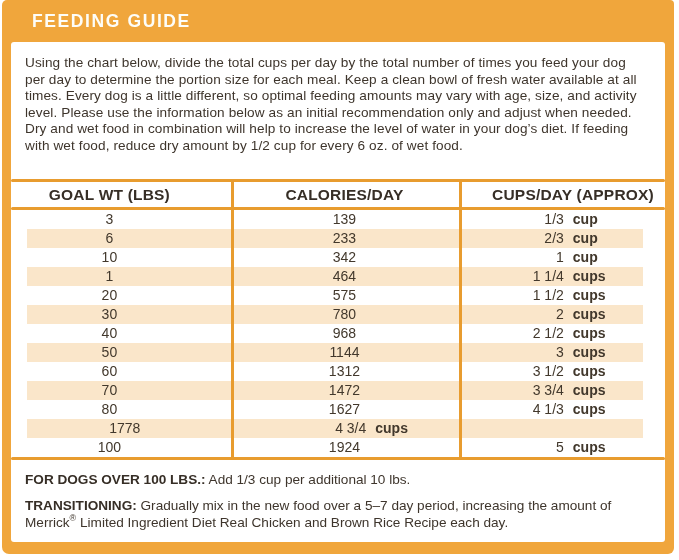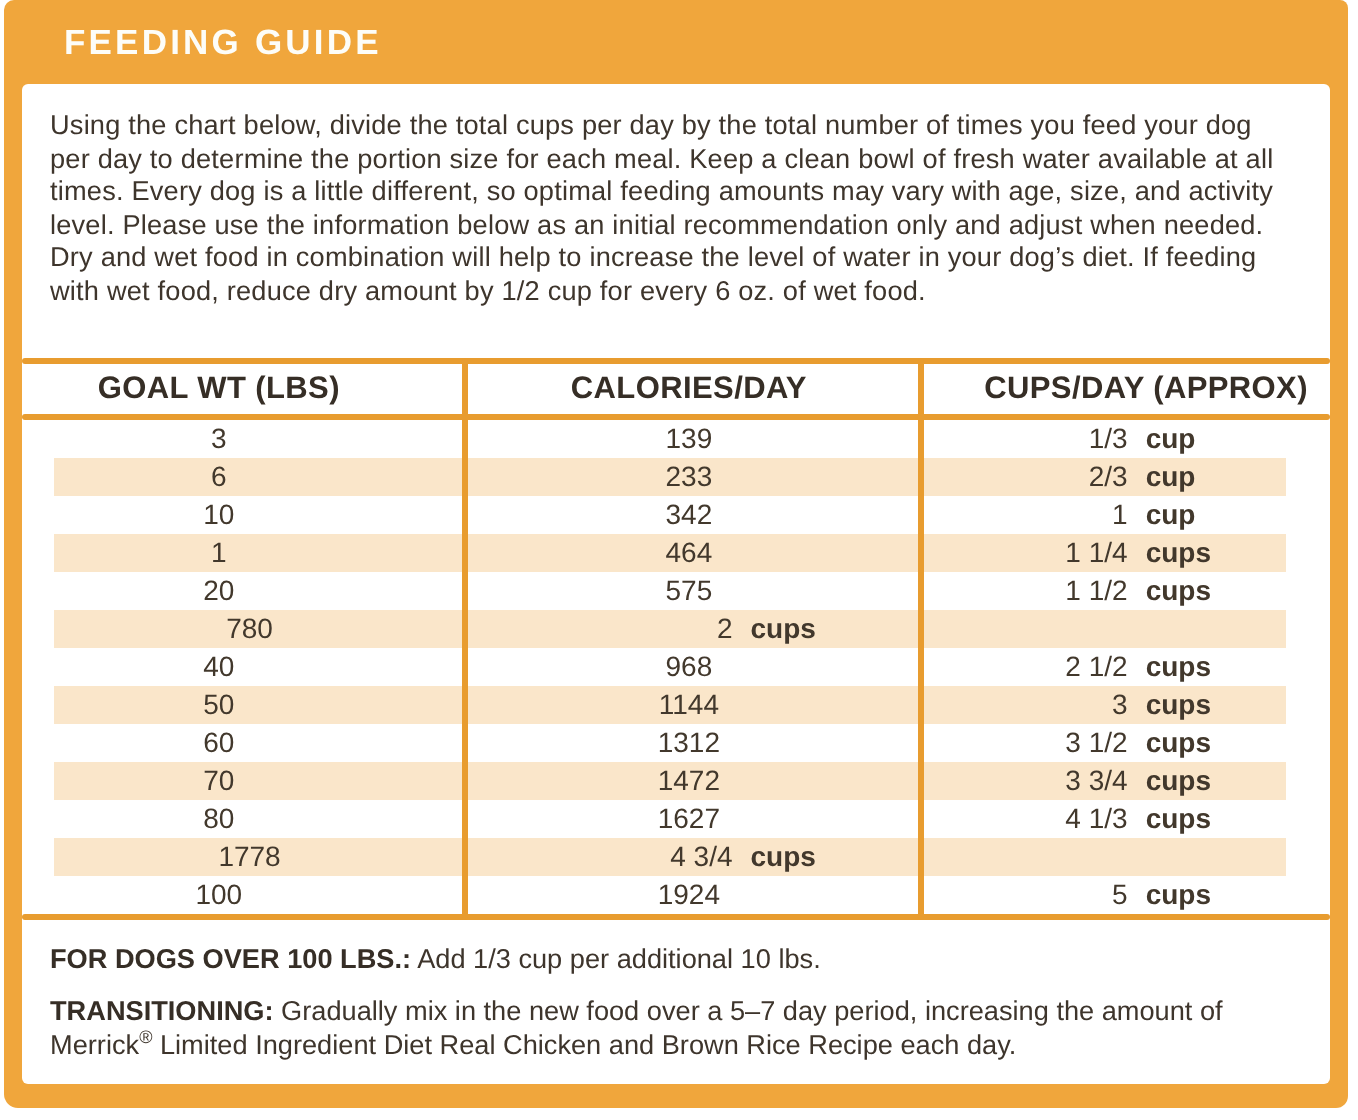--- a/index.html
+++ b/index.html
@@ -186,20 +186,21 @@
   </div>
             <div class="trow">
     <div class="col col1">20</div>
     <div class="col col2">575</div>
     <div class="col col3 cups">
       <span class="cups-num">1 1/2</span>
       <span class="cups-unit">cups</span>
     </div>
   </div>
             <div class="trow">
+    <div class="col col1">30</div>
     <div class="col col2">780</div>
     <div class="col col3 cups">
       <span class="cups-num">2</span>
       <span class="cups-unit">cups</span>
     </div>
   </div>
             <div class="trow">
     <div class="col col1">40</div>
     <div class="col col2">968</div>
     <div class="col col3 cups">

